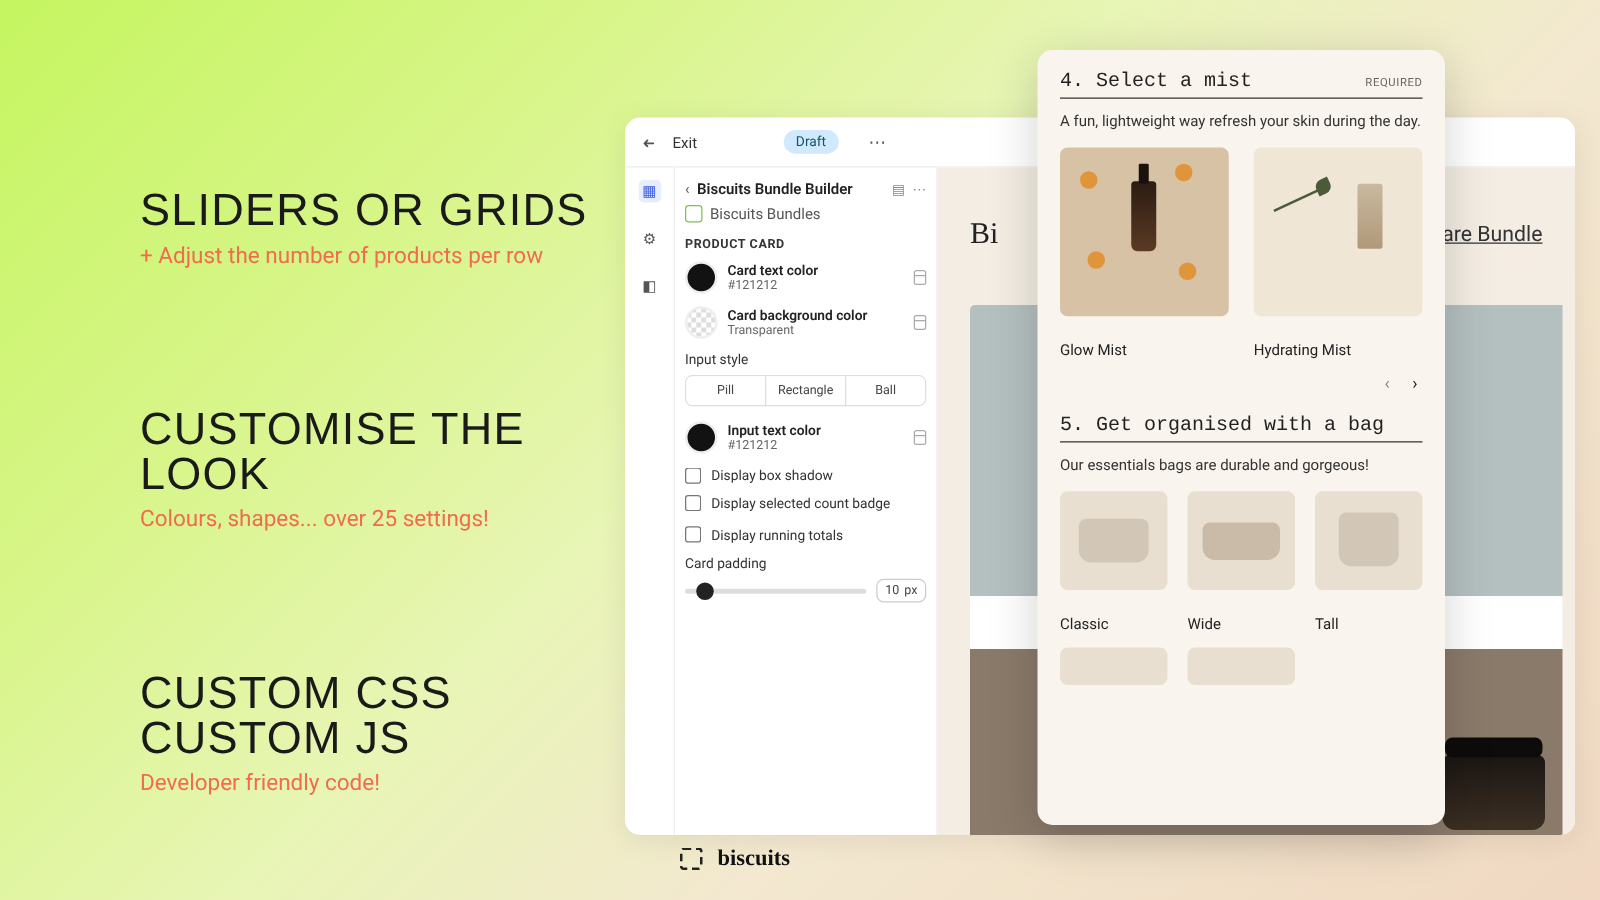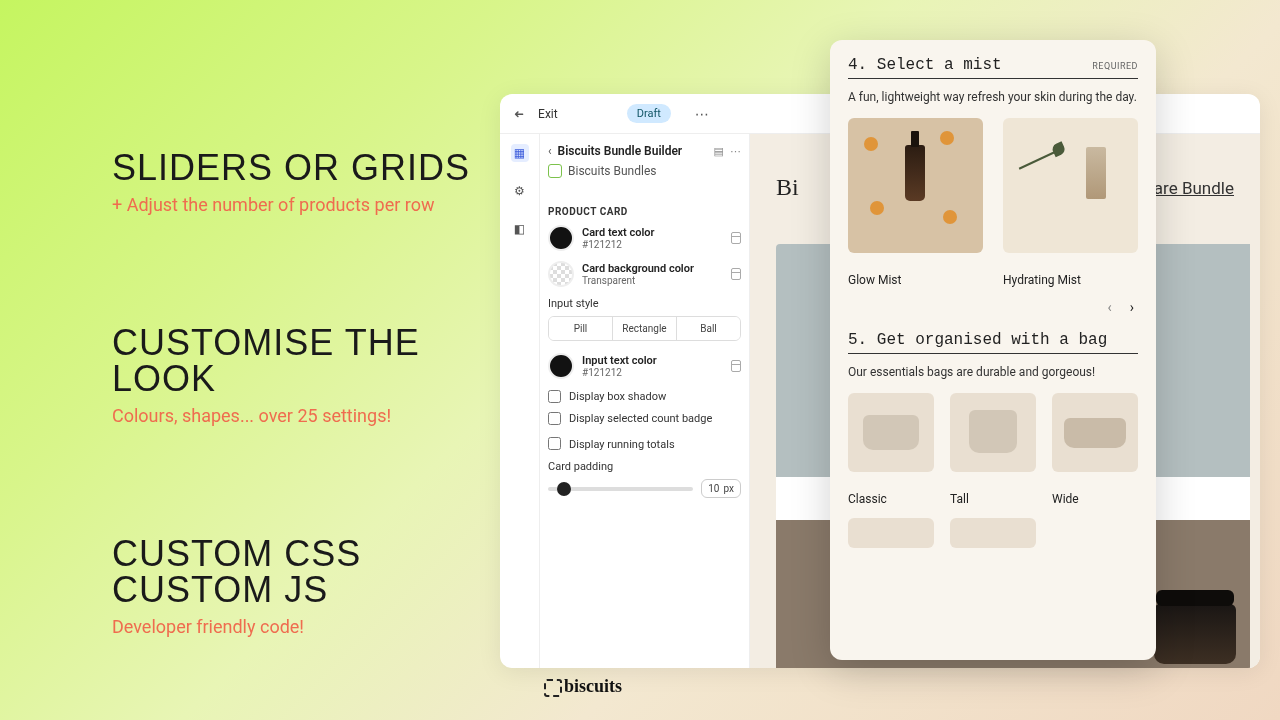--- a/index.html
+++ b/index.html
@@ -17,21 +17,21 @@
 .dots{font-size:14px;color:#555;margin-left:10px}
 .body{display:flex;height:534px}
 .vtabs{width:40px;border-right:1px solid #eee;display:flex;flex-direction:column;align-items:center;padding-top:10px;gap:20px}
 .vtabs .ico{width:18px;height:18px;border-radius:4px;font-size:12px;display:flex;align-items:center;justify-content:center;color:#555}
 .vtabs .active{background:#e5edff;color:#3b5bdb}
 .panel{width:210px;border-right:1px solid #eee;padding:10px 8px;overflow:hidden;position:relative}
 .phead{display:flex;align-items:center;gap:6px;margin-bottom:6px}
 .back{font-size:12px;color:#555}
 .ptitle{font-size:12px;font-weight:600;color:#222;flex:1}
 .ptico{font-size:11px;color:#888}
-.crumb{display:flex;align-items:flex-end;gap:6px;margin-bottom:28px}
+.crumb{display:flex;align-items:flex-end;gap:6px;margin-bottom:12px}
 .crumb-ico{width:14px;height:14px;border:1.5px solid #7cc24c;border-radius:3px}
 .crumb-txt{font-size:12px;color:#555}
 .psection{font-size:10px;font-weight:700;letter-spacing:.5px;color:#333;margin:8px 0}
 .crow{display:flex;align-items:center;gap:8px;margin-bottom:10px}
 .swatch{width:26px;height:26px;border-radius:50%;border:2px solid #eee}
 .swatch.black{background:#121212}
 .swatch.trans{background:repeating-conic-gradient(#ddd 0 25%,#fff 0 50%) 50%/8px 8px}
 .swatch.white{background:#fff}
 .clab{flex:1}
 .cttl{font-size:11px;font-weight:600;color:#222}
@@ -74,21 +74,21 @@
 .leaf{position:absolute;left:10%;top:30%;width:46px;height:2px;background:#4a5a3a;transform:rotate(-25deg)}
 .leaf::after{content:"";position:absolute;right:-4px;top:-6px;width:12px;height:12px;background:#4a5a3a;border-radius:50% 0}
 .bottle2{position:absolute;right:24%;top:22%;width:20px;height:52px;background:linear-gradient(#c9b9a0,#b09878);border-radius:2px}
 .cardlab{font-size:12px;color:#222;margin-top:20px}
 .nav{display:flex;justify-content:flex-end;gap:18px;font-size:14px;color:#888;margin:4px 4px 16px}
 .nav .on{color:#222}
 .bagthumb{width:100%;aspect-ratio:1.08;border-radius:6px;background:#e9dfd1;position:relative}
 .bag{position:absolute;left:18%;top:28%;width:64%;height:44%;background:#d2c7b7;border-radius:6px 6px 10px 10px}
 .bag.t{left:22%;top:22%;width:56%;height:54%}
 .bag.w{left:14%;top:32%;width:72%;height:38%;background:#c9bba8}
-.logo{position:absolute;left:544px;top:676px;display:flex;align-items:flex-end;gap:2px}
+.logo{position:absolute;left:544px;top:676px;display:flex;align-items:center;gap:12px}
 .logo-ico{width:18px;height:18px;border:2px dashed #222;border-radius:3px}
 .logo-txt{font-family:Georgia,serif;font-size:18px;font-weight:700;color:#111}
 </style>
 </head>
 <body>
 
 <div class="marketing">
   <div class="mblock">
     <div class="mh">SLIDERS OR GRIDS</div>
     <div class="ms">+ Adjust the number of products per row</div>
@@ -230,29 +230,29 @@
   <div class="step-d">Our essentials bags are durable and gorgeous!</div>
   <div class="grid3">
     <div class="card">
         <div class="bagthumb">
           <div class="bag"></div>
         </div>
         <div class="cardlab">Classic</div>
       </div>
     <div class="card">
         <div class="bagthumb">
+          <div class="bag w"></div>
+        </div>
+        <div class="cardlab">Wide</div>
+      </div>
+    <div class="card">
+        <div class="bagthumb">
           <div class="bag t"></div>
         </div>
         <div class="cardlab">Tall</div>
-      </div>
-    <div class="card">
-        <div class="bagthumb">
-          <div class="bag w"></div>
-        </div>
-        <div class="cardlab">Wide</div>
       </div>
   </div>
   <div class="grid3">
     <div class="bagthumb" style="height:30px"></div>
     <div class="bagthumb" style="height:30px"></div>
   </div>
 </div>
 
 <div class="logo">
   <span class="logo-ico"></span>

